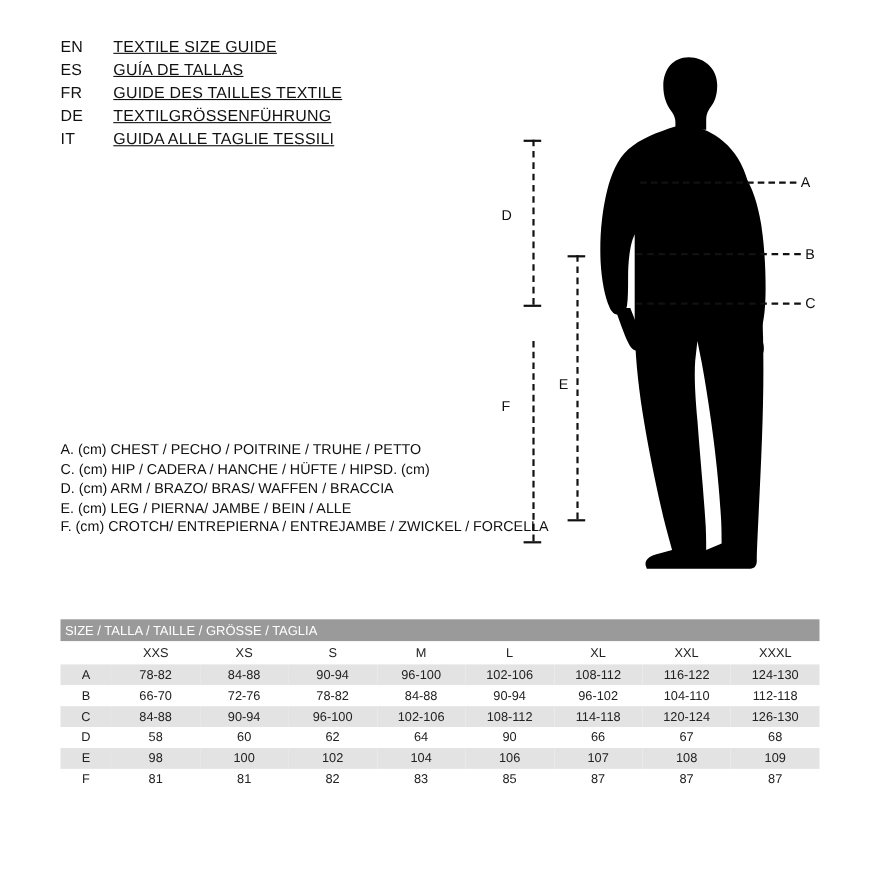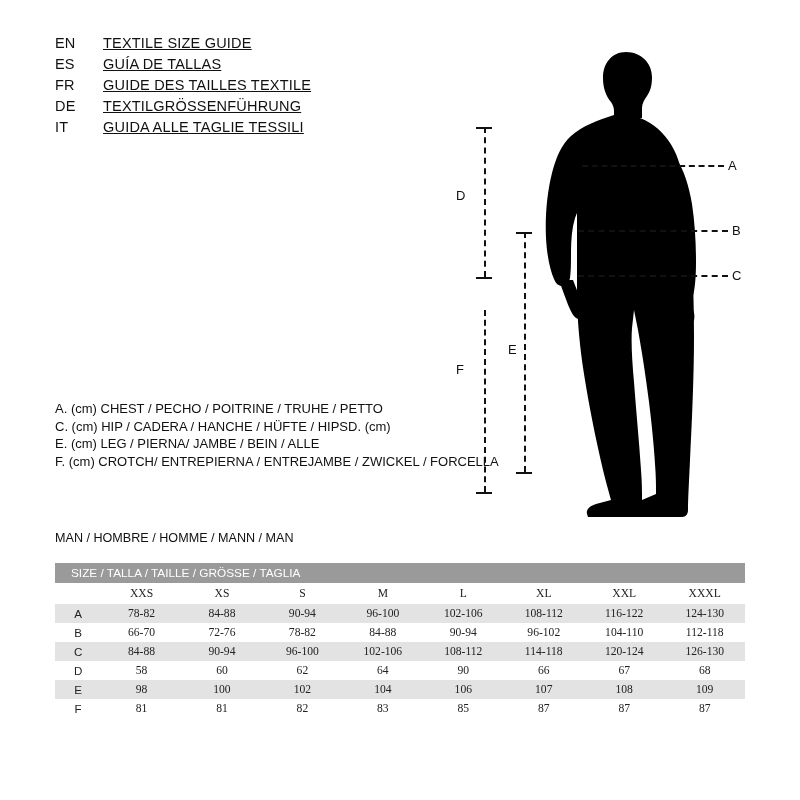--- a/index.html
+++ b/index.html
@@ -117,37 +117,37 @@
   table.sizes td, table.sizes th {
     padding: 0;
     height: 19px;
     text-align: center;
     font-weight: normal;
   }
   tr.band-title td {
     background: #9a9a9a;
     color: #ffffff;
     text-align: left;
-    padding-left: 16px;
+    padding-left: 4px;
     height: 20px;
     font-size: 11.8px;
   }
   tr.head td {
     background: #ffffff;
     color: #222;
     height: 21px;
   }
   tr.row-alt td { background: #e3e3e3; }
   tr.row-plain td { background: #ffffff; }
   td.rowlabel {
     text-align: left;
     padding-left: 6px;
     width: 46px;
   }
-  td.colcell { width: 80px; font-family: Liberation Serif, serif; }
+  td.colcell { width: 80px; }
 </style>
 </head>
 <body>
 
 <div class="page">
 
   <div class="titles">
     <div class="title-row">
       <span class="title-lang">EN</span>
       <span class="title-text">TEXTILE SIZE GUIDE</span>
@@ -263,25 +263,25 @@
     <div class="lbl" style="left:78px; top:312px;">E</div>
 
     <div class="dash-v" style="left:54px; top:280px; height:182px;"></div>
     <div class="cap" style="left:46px; top:462px; width:16px;"></div>
     <div class="lbl" style="left:26px; top:332px;">F</div>
   </div>
 
   <div class="legend">
     <div class="legend-line">A. (cm) CHEST / PECHO / POITRINE / TRUHE / PETTO</div>
     <div class="legend-line">C. (cm) HIP / CADERA / HANCHE / HÜFTE / HIPSD. (cm)</div>
+    <div class="legend-line">D. (cm) ARM / BRAZO/ BRAS/ WAFFEN / BRACCIA</div>
     <div class="legend-line">E. (cm) LEG / PIERNA/ JAMBE / BEIN / ALLE</div>
     <div class="legend-line">F. (cm) CROTCH/ ENTREPIERNA / ENTREJAMBE / ZWICKEL / FORCELLA</div>
   </div>
 
-  <div class="legend-gender">MAN / HOMBRE / HOMME / MANN / MAN</div>
 
   <div class="table-wrap">
     <table class="sizes">
       <tbody>
         <tr class="band-title">
           <td colspan="9">SIZE / TALLA / TAILLE / GRÖSSE / TAGLIA</td>
         </tr>
         <tr class="head">
           <td class="rowlabel"></td>
           <td class="colcell">XXS</td>

